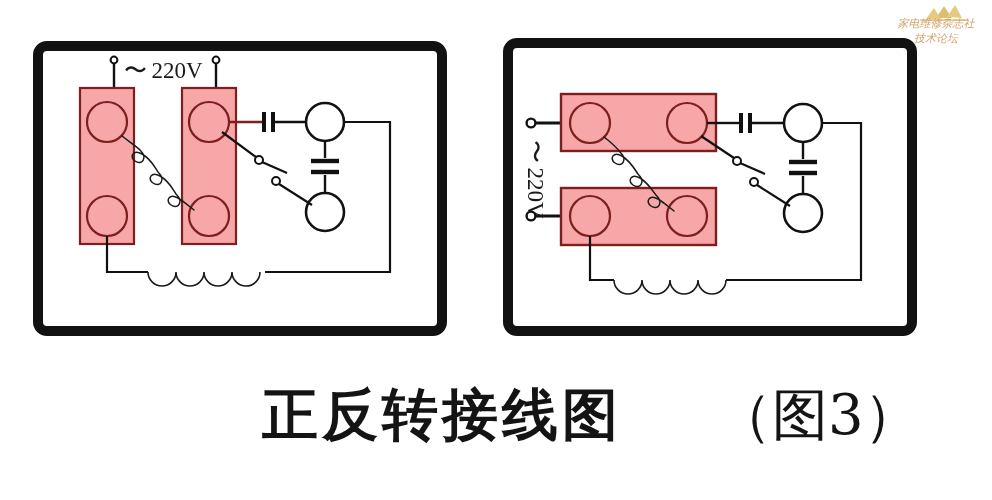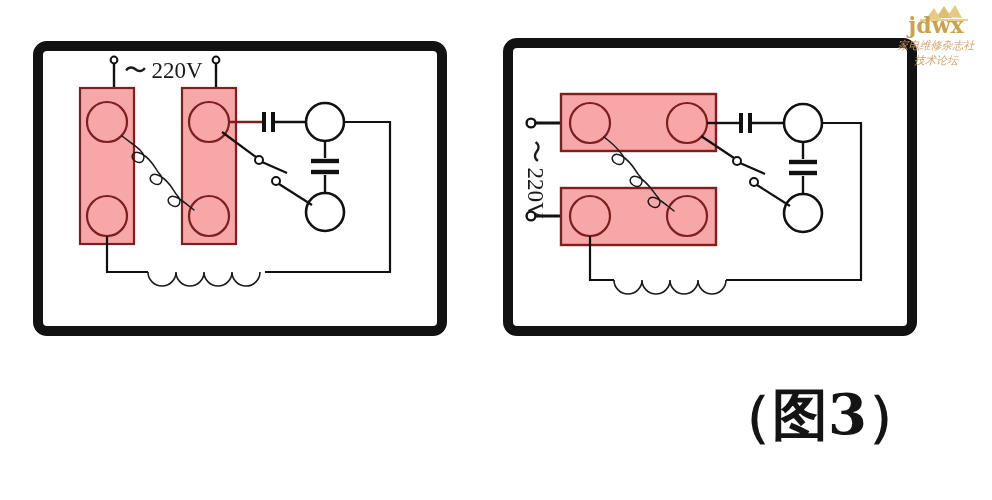--- a/index.html
+++ b/index.html
@@ -22,21 +22,21 @@
     font-family:"DejaVu Serif","Liberation Serif",serif;
     font-weight:600;
     white-space:nowrap;
   }
   .caption-fig{
     position:absolute;
     left:716px; top:378px;
     font-size:56px;
     color:#141414;
     font-family:"DejaVu Serif","Liberation Serif",serif;
-    font-weight:700;
+    font-weight:400;
     white-space:nowrap;
   }
   .wm{
     position:absolute;
     right:4px; top:2px;
     width:104px;
     text-align:center;
     pointer-events:none;
     user-select:none;
   }
@@ -210,20 +210,20 @@
     <g opacity="0.85">
       <path d="M936,18 L944,6 L952,18 Z" fill="#d8b458"></path>
       <path d="M947,17 L955,5 L962,18 Z" fill="#e3c06a"></path>
       <path d="M926,19 L934,8 L941,19 Z" fill="#e3c06a"></path>
       <line x1="920" y1="20" x2="968" y2="20" stroke="#d8b458" stroke-width="1.6"></line>
     </g>
   </svg>
 
   <div class="wm">
     <div class="wm-sun"></div>
-    <div class="wm-logo">jdwx</div>
     <div class="wm-line1">家电维修杂志社</div>
     <div class="wm-line2">技术论坛</div>
   </div>
 
+  <div class="caption-main">正反转接线图</div>
   <div class="caption-fig">（图3）</div>
 
 </div>
 
 </body></html>

